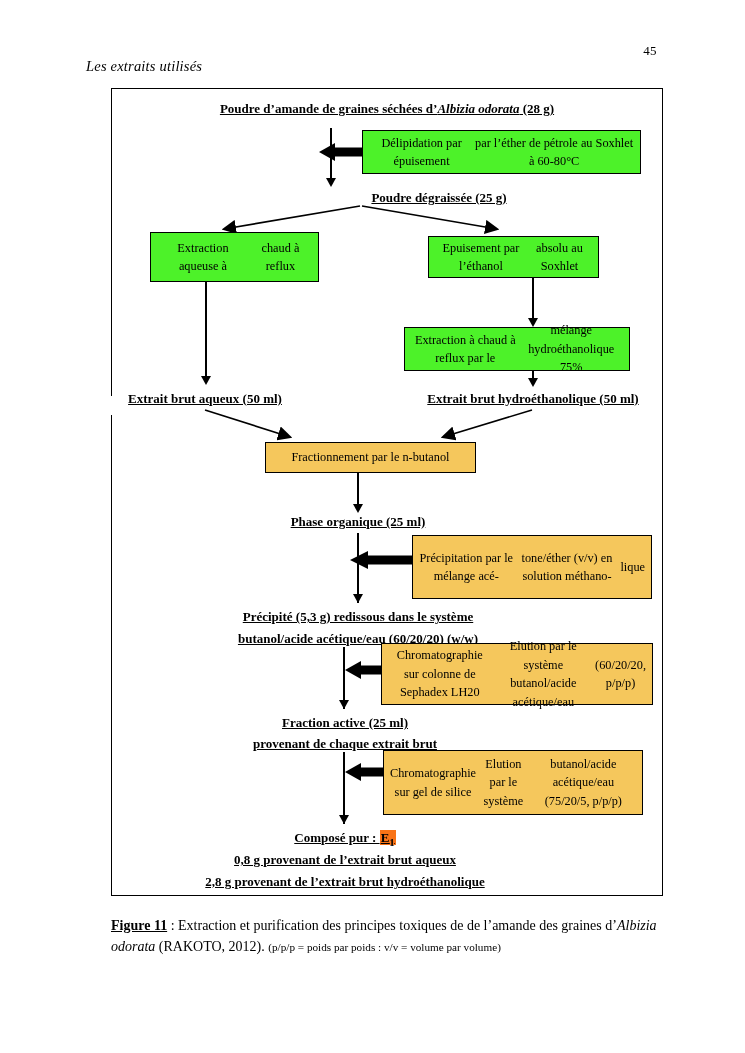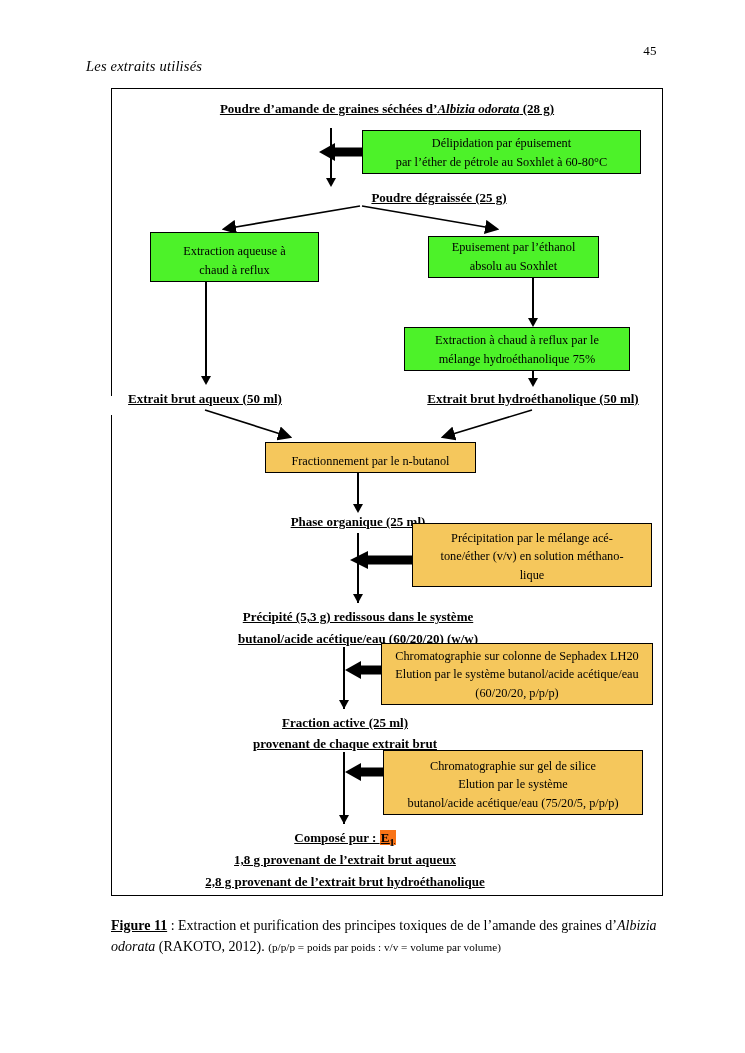--- a/index.html
+++ b/index.html
@@ -72,23 +72,23 @@
   .node .it { font-style: italic; }
 
   .pbox {
     position: absolute;
     box-sizing: border-box;
     border: 1px solid #000;
     font-size: 12.3px;
     line-height: 18.5px;
     text-align: center;
     display: flex;
-    flex-direction: column;
+    flex-direction: row;
     align-items: center;
-    justify-content: flex-end;
+    justify-content: center;
     padding: 2px 6px;
   }
   .pbox.green  { background: #4DF229; }
   .pbox.orange { background: #F5C75C; }
 
   
   .vline {
     position: absolute;
     width: 1.6px;
     background: #000;
@@ -213,21 +213,21 @@
   <div class="vhead" style="left:353px; top:504px;"></div>
 
   <div class="node" style="left:180px; top:511px; width:356px;">Phase organique (25 ml)</div>
 
   <div class="vline" style="left:357px; top:533px; height:70px;"></div>
   <div class="vhead" style="left:353px; top:594px;"></div>
 
   <svg class="fatarrow" style="left:350px; top:551px; width:66px; height:18px;" viewBox="0 0 66 18">
     <polygon points="0,9 18,0 18,4.5 66,4.5 66,13.5 18,13.5 18,18" fill="#000"></polygon>
   </svg>
-  <div class="pbox orange" style="left:412px; top:523px; width:240px; height:64px;">
+  <div class="pbox orange" style="left:412px; top:535px; width:240px; height:64px;">
     <div>Précipitation par le mélange acé-</div>
     <div>tone/éther (v/v) en solution méthano-</div>
     <div>lique</div>
   </div>
 
   <div class="node" style="left:160px; top:606px; width:396px;">Précipité (5,3 g) redissous dans le système</div>
   <div class="node" style="left:160px; top:628px; width:396px;">butanol/acide acétique/eau (60/20/20) (w/w)</div>
 
   <div class="vline" style="left:343px; top:647px; height:62px;"></div>
   <div class="vhead" style="left:339px; top:700px;"></div>
@@ -252,20 +252,20 @@
   </svg>
   <div class="pbox orange" style="left:383px; top:750px; width:260px; height:65px;">
     <div>Chromatographie sur gel de silice</div>
     <div>Elution par le système</div>
     <div>butanol/acide acétique/eau (75/20/5, p/p/p)</div>
   </div>
 
   <div class="node" style="left:160px; top:827px; width:370px;">
     <span>Composé pur : </span><span class="hl-green"><span>E</span><sub>1</sub></span>
   </div>
-  <div class="node" style="left:130px; top:849px; width:430px;">1,8 g provenant de l’extrait brut aqueux</div>
+  <div class="node" style="left:130px; top:849px; width:430px;">0,8 g provenant de l’extrait brut aqueux</div>
   <div class="node" style="left:130px; top:871px; width:430px;">2,8 g provenant de l’extrait brut hydroéthanolique</div>
 
   <div class="caption">
     <span class="fignum">Figure 11</span><span> : </span><span>Extraction et purification des principes toxiques de de l’amande des graines d’</span><span class="it">Albizia odorata</span><span> (RAKOTO, 2012). </span><span class="small">(p/p/p = poids par poids : v/v = volume par volume)</span>
   </div>
 
 </div>
 
 </body></html>

